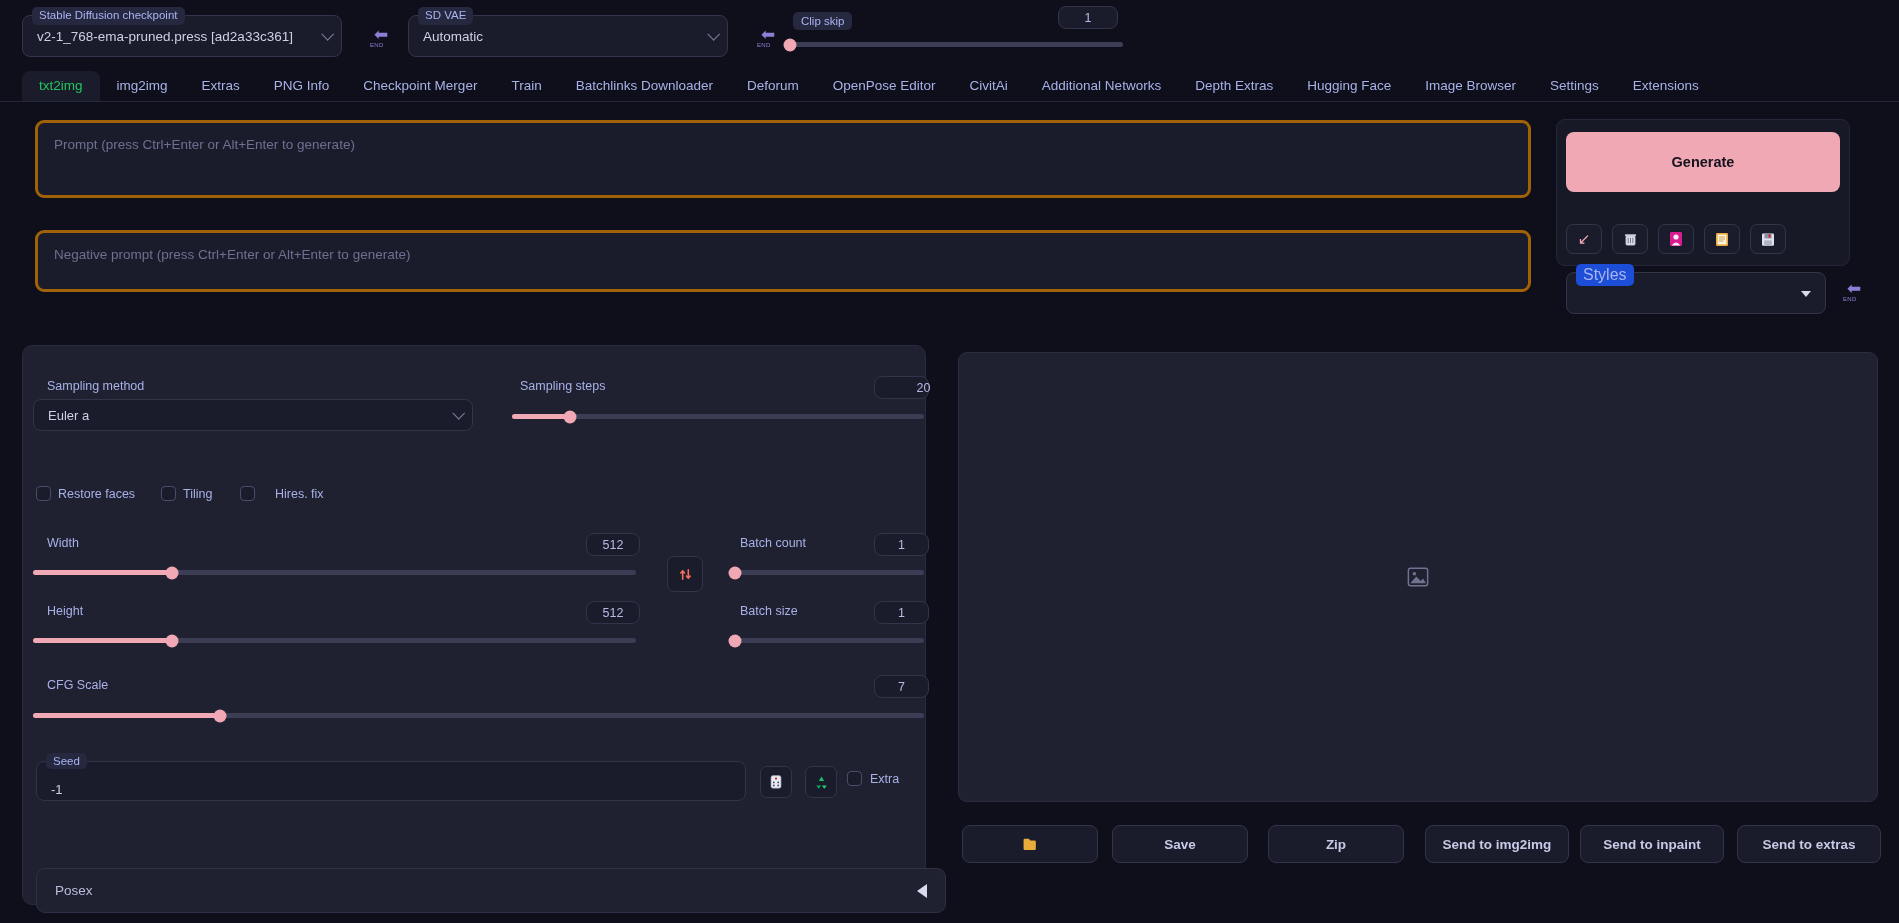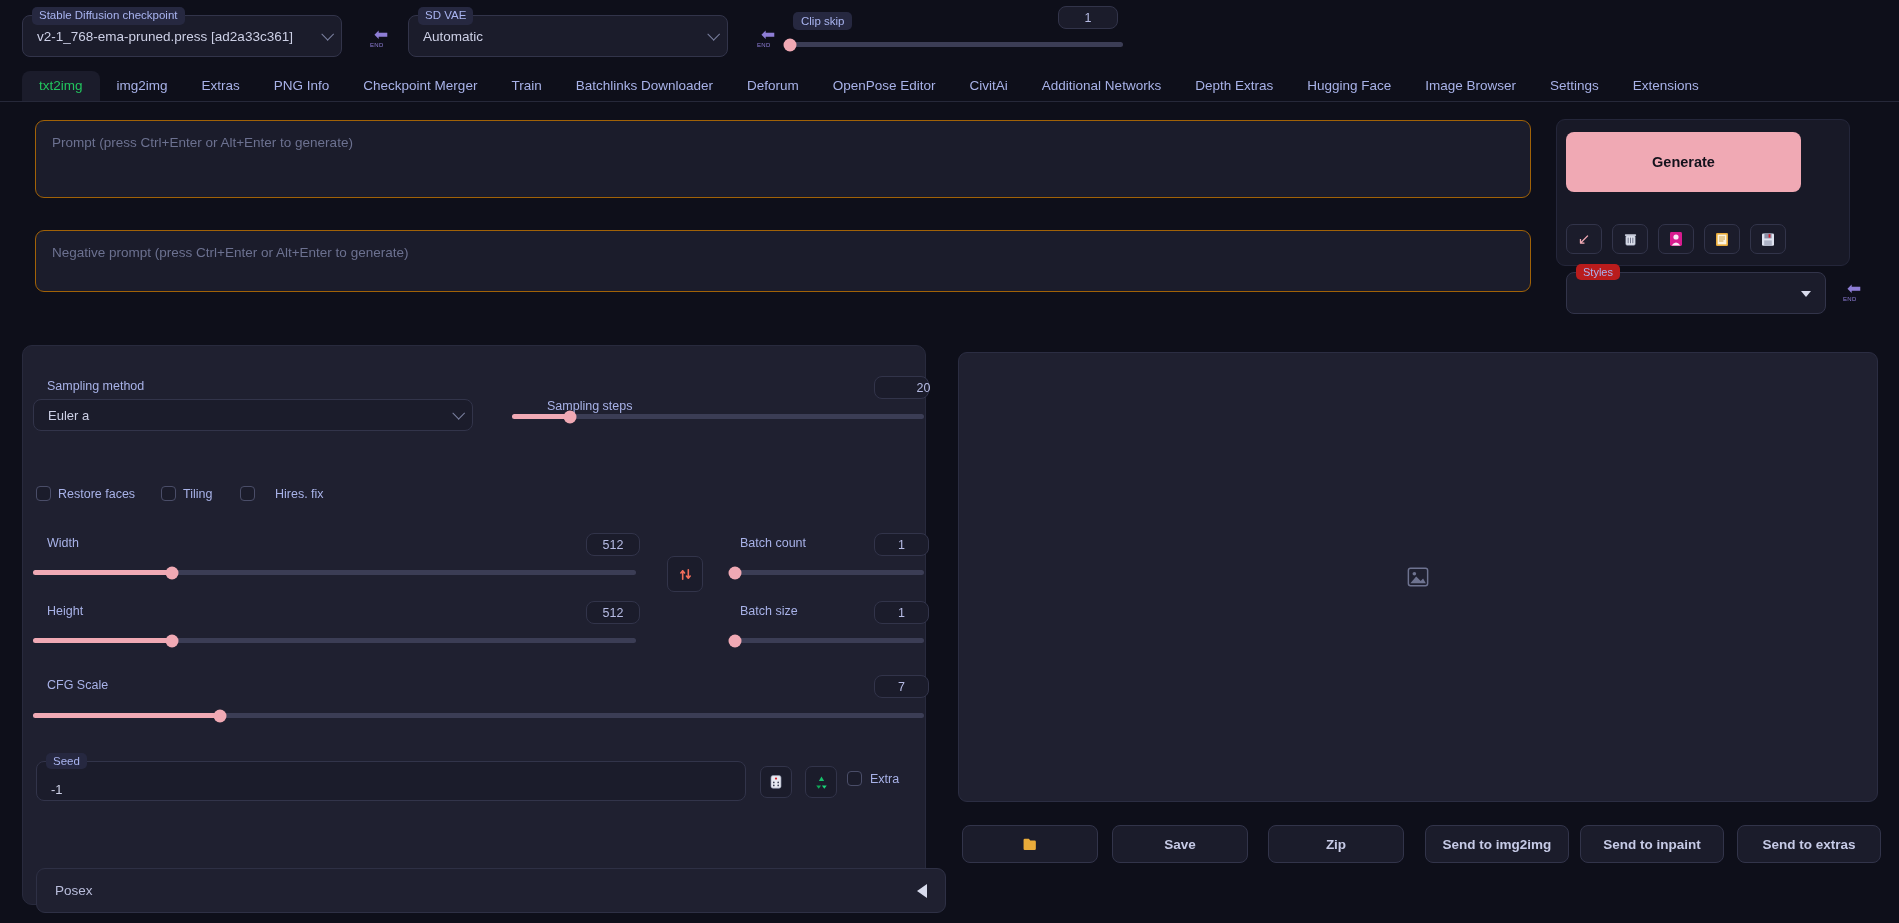--- a/index.html
+++ b/index.html
@@ -84,47 +84,47 @@
     color: #22c55e;
     background: #1b1c2b;
     border-radius: 8px 8px 0 0;
   }
   .tabs-underline { position: absolute; left: 0; top: 101px; width: 1899px; height: 1px; background: #262839; }
 
   
   .promptzone { position: absolute; left: 0; top: 103px; width: 1899px; height: 225px; }
   .ta {
     position: absolute;
-    background: #1b1c2b; border: 1px solid #a16207; border-radius: 9px;
+    background: #1b1c2b; border: 3px solid #a16207; border-radius: 9px;
     padding: 14px 16px; font-size: 13.5px; color: #6c7190;
   }
 
   .genpanel {
     position: absolute; left: 1556px; top: 119px; width: 294px; height: 147px;
     background: #181927; border: 1px solid #24263a; border-radius: 9px;
   }
   .genbtn {
-    position: absolute; left: 1566px; top: 132px; width: 235px; height: 60px;
+    position: absolute; left: 1566px; top: 132px; width: 274px; height: 60px;
     background: #f0a9b4; border-radius: 8px;
     display: flex; align-items: center; justify-content: center;
     color: #14121c; font-size: 14.5px; font-weight: bold; cursor: pointer;
   }
   .iconbtn {
     position: absolute; width: 36px; height: 30px;
     background: #1b1c2b; border: 1px solid #32344a; border-radius: 7px;
     display: flex; align-items: center; justify-content: center;
     font-size: 14px; cursor: pointer;
   }
   .stylesbox {
     position: absolute; left: 1566px; top: 272px; width: 260px; height: 42px;
     background: #1b1c2b; border: 1px solid #32344a; border-radius: 8px;
   }
   .styles-legend {
     position: absolute; left: 9px; top: -9px;
-    background: #b91c1c; color: #a9b4f0; font-size: 11px;
+    background: #1d4ed8; color: #a9b4f0; font-size: 16px;
     padding: 2px 7px; border-radius: 5px;
   }
   .tri-down {
     position: absolute; right: 14px; top: 50%; margin-top: -2px;
     width: 0; height: 0;
     border-left: 5px solid transparent; border-right: 5px solid transparent;
     border-top: 6px solid #d8dbec;
   }
 
   
@@ -323,21 +323,21 @@
   </div>
 
   <div class="leftpanel"></div>
 
   <div class="lbl" style="left:47px; top:379px;">Sampling method</div>
   <div class="selbox" style="left:33px; top:399px; width:440px;">
     <span>Euler a</span>
     <span class="caret"></span>
   </div>
 
-  <div class="lbl" style="left:547px; top:379px;margin-top:20px;">Sampling steps</div>
+  <div class="lbl" style="left:520px; top:379px;">Sampling steps</div>
   <div class="numbox" style="left:874px; top:376px; width:55px;padding-left:44px;">20</div>
   <div class="track" style="left:512px; top:414px; width:412px;">
     <div class="fill" style="width:14%"></div>
     <div class="thumb" style="left:14%"></div>
   </div>
 
   <div class="cb" style="left:36px; top:486px;"></div>
   <div class="lbl" style="left:58px; top:487px;">Restore faces</div>
 
   <div class="cb" style="left:161px; top:486px;"></div>

